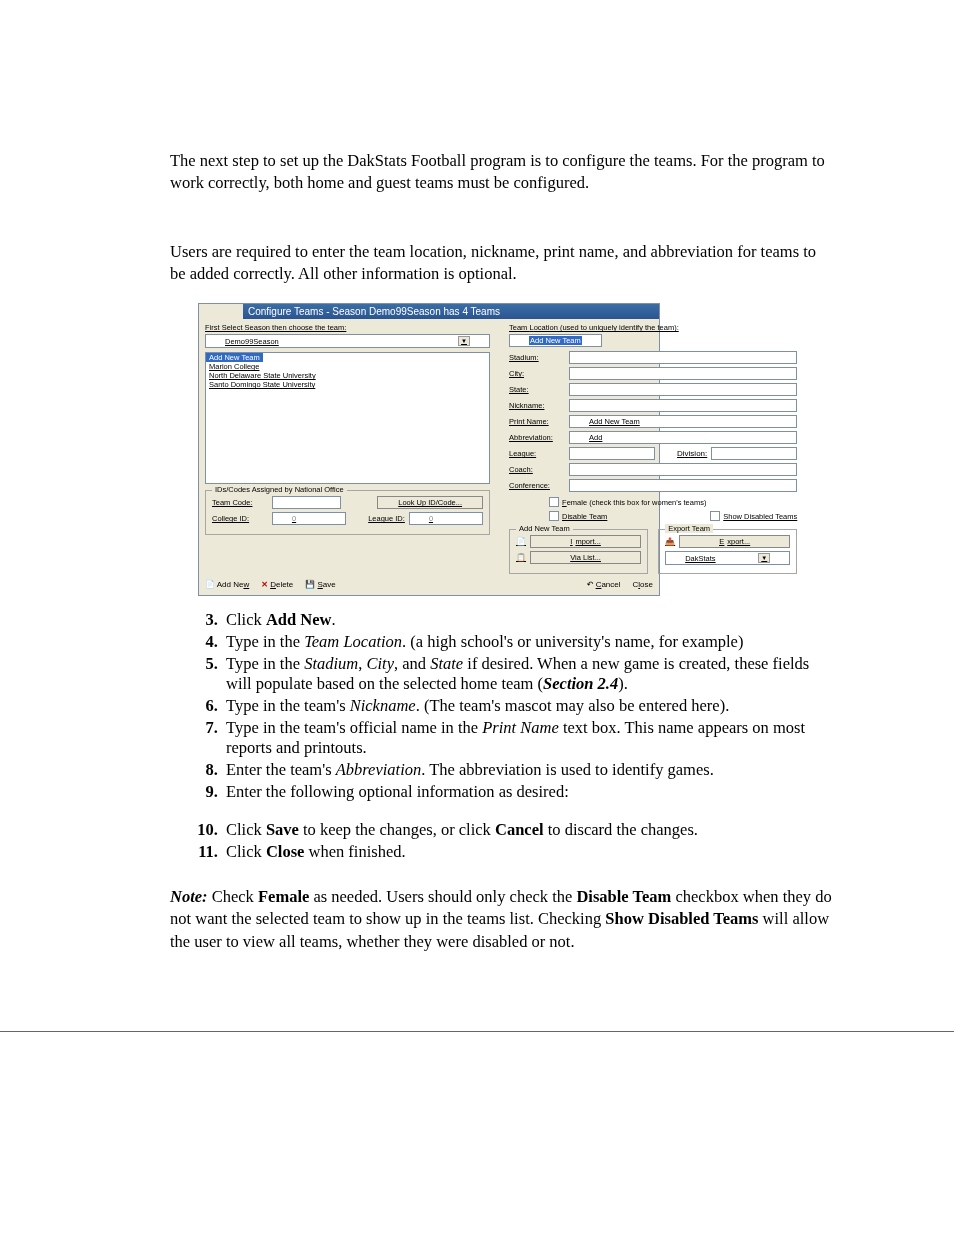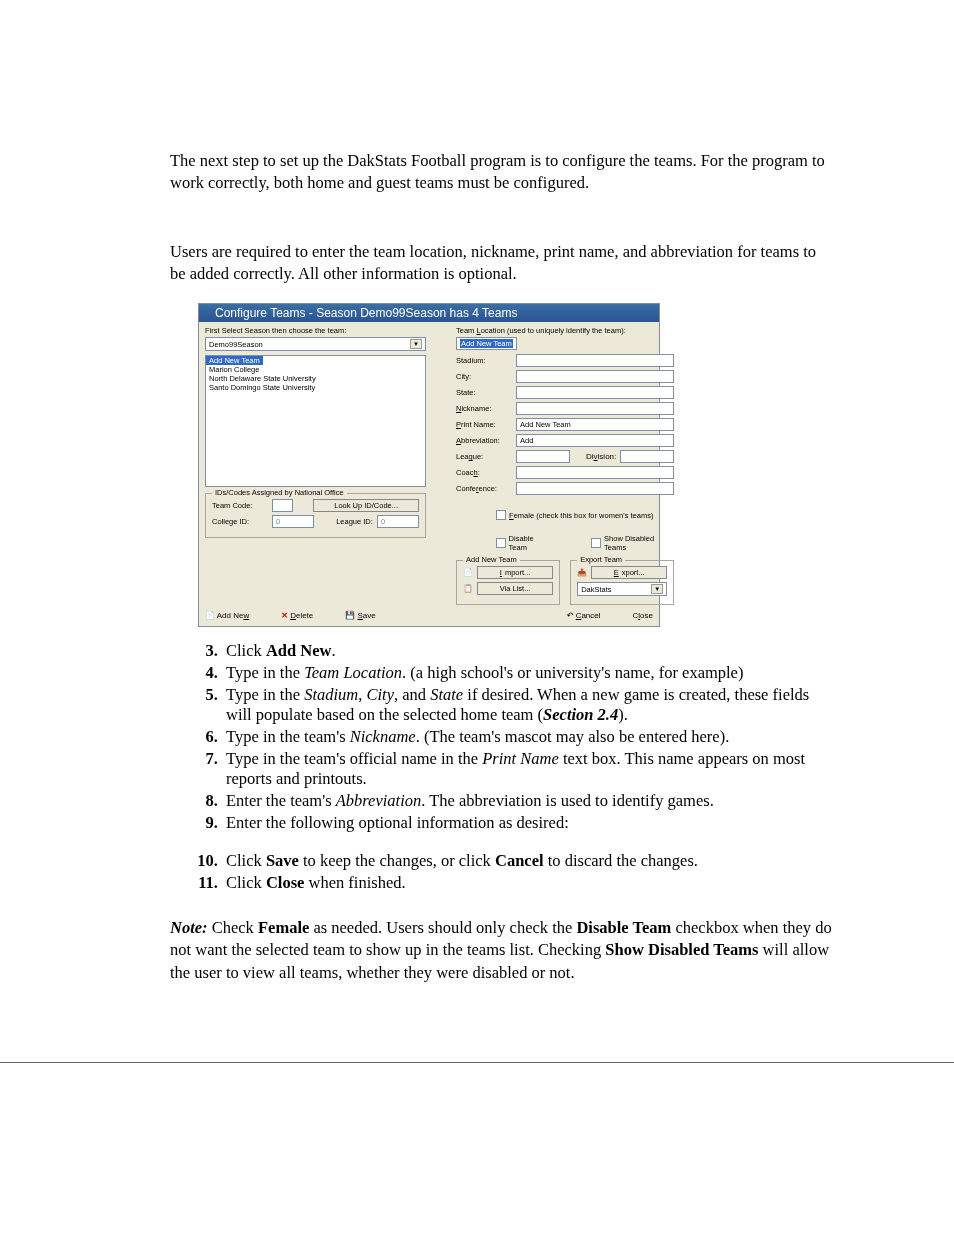--- a/index.html
+++ b/index.html
@@ -36,61 +36,62 @@
     width: 460px;
     border: 1px solid #7e8fa6;
     background: #ece9d8;
     font-family: Tahoma, Arial, sans-serif;
     font-size: 8px;
     color: #000;
   }
   .fig-title {
     background: linear-gradient(#3a6ea5,#2a5491);
     color: #fff;
-    padding: 2px 16px;
-    font-size: 12px;
+    padding: 2px 5px;
+    font-size: 10px;
+    margin-left: 44px;
   }
   .fig-inner { padding: 4px 6px 6px 6px; }
   .banner {
     display: flex;
     gap: 8px;
     align-items: flex-start;
     border-bottom: 1px solid #b6b6b6;
     padding-bottom: 4px;
     margin-bottom: 5px;
   }
   .logo {
     color: #9a1f1f;
     font-style: italic;
     font-weight: bold;
     font-size: 9px;
     white-space: nowrap;
   }
   .banner-right { font-size: 7.5px; }
   .banner-right .heading { font-weight: 700; font-size: 8px; }
-  .cols { display: flex; gap: 30px; }
+  .cols { display: flex; gap: 19px; text-decoration: underline; }
   .left { flex: 1 1 48%; }
   .right { flex: 1 1 52%; }
   .lbl { font-size: 7.5px; margin-bottom: 2px; }
   .combo, .inp, .listbox {
     background: #fff;
     border: 1px solid #7e8fa6;
     font-size: 7.5px;
-    padding: 1px 3px;
+    padding: 1px 19px;
   }
   .combo { display: flex; justify-content: space-between; align-items: center; margin-bottom: 4px; }
   .combo .arrow { background: #ece9d8; border: 1px solid #999; width: 10px; text-align: center; font-size: 6px; line-height: 8px; }
   .listbox { height: 130px; padding: 0; }
   .listbox .sel { background: #316ac5; color: #fff; padding: 0 3px; display: inline-block; }
   .listbox .item { padding: 0 3px; }
   .row-f { display: flex; align-items: center; gap: 4px; margin-bottom: 3px; }
   .row-f .fl { width: 56px; font-size: 7.5px; }
   .row-f .inp { flex: 1; height: 9px; }
   .row-f .inp-short { width: 48px; }
-  .chk { display: inline-flex; align-items: center; gap: 3px; font-size: 7.5px; margin-top: 12px; padding-left: 40px; }
+  .chk { display: inline-flex; align-items: center; gap: 3px; font-size: 7.5px; margin-top: 2px; padding-left: 40px; }
   .chk .box { width: 8px; height: 8px; background: #fff; border: 1px solid #7e8fa6; }
   .group {
     border: 1px solid #a6a6a6;
     padding: 5px 6px 6px 6px;
     margin-top: 6px;
     position: relative;
     font-size: 7.5px;
   }
   .group .gtitle { position: absolute; top: -6px; left: 6px; background: #ece9d8; padding: 0 3px; }
   .btn {
@@ -99,21 +100,21 @@
     padding: 1px 20px;
     font-size: 7.5px;
     display: inline-flex;
     align-items: center;
     gap: 3px;
   }
   .icon-sm { font-size: 8px; }
   .two-groups { display: flex; gap: 10px; margin-top: 8px; }
   .two-groups .group { flex: 1 1 50%; margin-top: 0; }
   .foot-btns { display: flex; justify-content: space-between; margin-top: 6px; }
-  .foot-btns .cluster { display: flex; gap: 32px; align-items: center; }
+  .foot-btns .cluster { display: flex; gap: 12px; align-items: center; }
   ul.opts {
     list-style: disc;
     margin: 2px 0 14px 0;
     padding-left: 100px;
     font-size: 16.5px;
     font-style: italic;
     columns: 2;
     column-gap: 40px;
     width: 380px;
   }
@@ -190,21 +191,21 @@
                 <span class="fl"><span class="u">P</span>rint Name:</span>
                 <span class="inp">Add New Team</span>
               </div>
             <div class="row-f">
                 <span class="fl"><span class="u">A</span>bbreviation:</span>
                 <span class="inp inp-short">Add</span>
               </div>
             <div class="row-f">
               <span class="fl">Lea<span class="u">g</span>ue:</span>
               <span class="inp" style="width:46px"></span>
-              <span style="margin-left:12px">Di<span class="u">v</span>ision:</span>
+              <span style="margin-left:18px">Di<span class="u">v</span>ision:</span>
               <span class="inp" style="width:46px"></span>
             </div>
             <div class="row-f">
                 <span class="fl">Coac<span class="u">h</span>:</span>
                 <span class="inp"></span>
               </div>
             <div class="row-f">
                 <span class="fl">Confe<span class="u">r</span>ence:</span>
                 <span class="inp"></span>
               </div>

